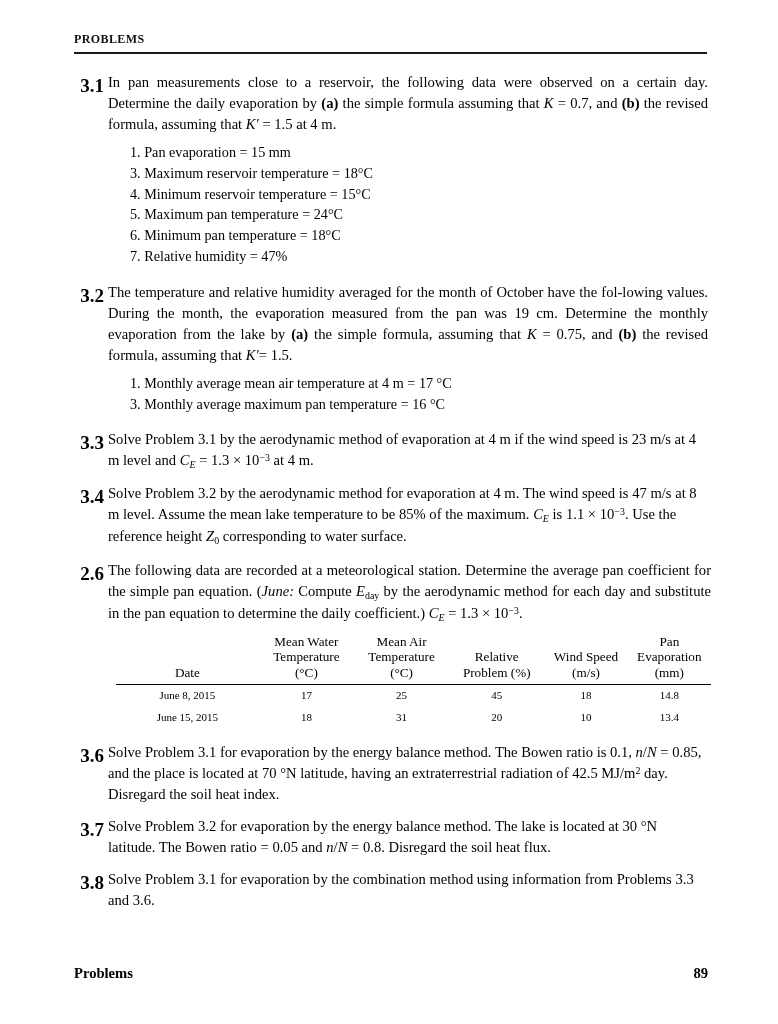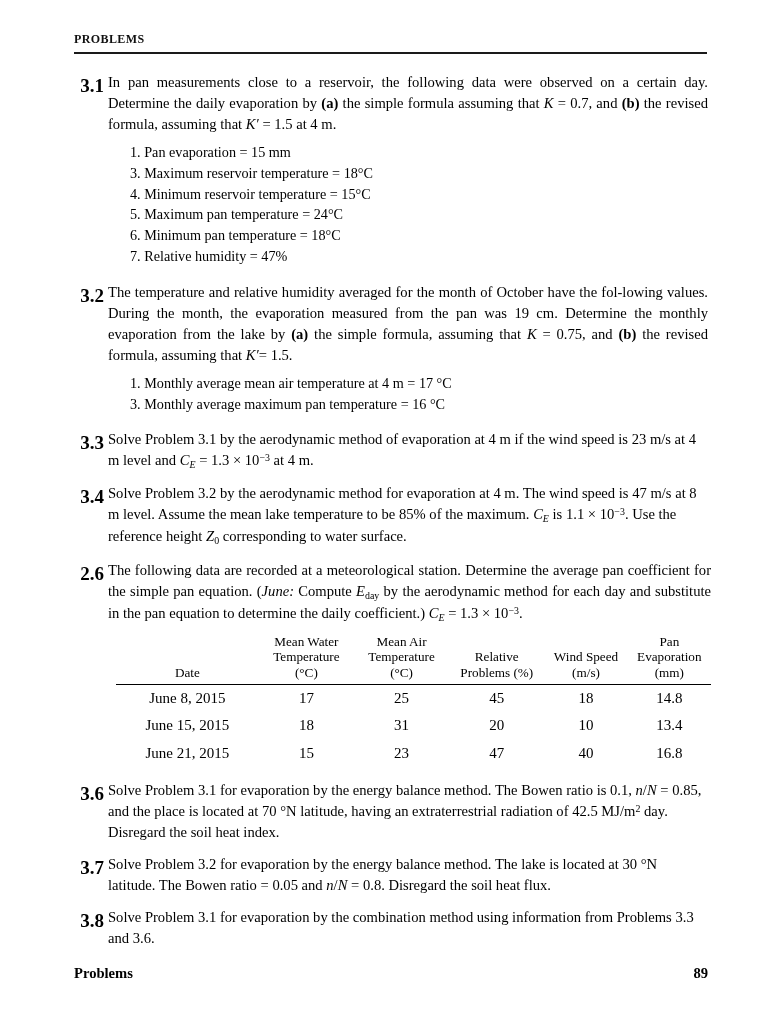--- a/index.html
+++ b/index.html
@@ -120,21 +120,21 @@
   table.data-table thead tr.hdr-row th {
     border-bottom: 1.4px solid #000;
     padding-bottom: 3px;
     font-family: Liberation Serif, serif;
   }
   table.data-table td {
     text-align: center;
     padding: 4.2px 2px;
     line-height: 1.25;
     border: none;
-    font-size: 15px;
+    font-size: 11px;
   }
   table.data-table td.date-cell {
     text-align: center;
   }
   .col-date   { width: 24%; }
   .col-mw     { width: 16%; }
   .col-ma     { width: 16%; }
   .col-rh     { width: 16%; }
   .col-ws     { width: 14%; }
   .col-pe     { width: 14%; }
@@ -227,21 +227,21 @@
                   <div>(°C)</div>
                 </th>
                 <th>
                   <div>Mean Air</div>
                   <div>Temperature</div>
                   <div>(°C)</div>
                 </th>
                 <th>
                   <div></div>
                   <div>Relative</div>
-                  <div>Problems (%)</div>
+                  <div>Problem (%)</div>
                 </th>
                 <th>
                   <div></div>
                   <div>Wind Speed</div>
                   <div>(m/s)</div>
                 </th>
                 <th>
                   <div>Pan</div>
                   <div>Evaporation</div>
                   <div>(mm)</div>
@@ -258,28 +258,20 @@
                 <td>14.8</td>
               </tr>
               <tr>
                 <td class="date-cell">June 15, 2015</td>
                 <td>18</td>
                 <td>31</td>
                 <td>20</td>
                 <td>10</td>
                 <td>13.4</td>
               </tr>
-              <tr>
-                <td class="date-cell">June 21, 2015</td>
-                <td>15</td>
-                <td>23</td>
-                <td>47</td>
-                <td>40</td>
-                <td>16.8</td>
-              </tr>
             </tbody>
           </table>
         </div>
       </div>
     </div>
 
     <div class="problem">
       <div class="pnum">3.6</div>
       <div class="ptext nojust">Solve Problem 3.1 for evaporation by the energy balance method. The Bowen ratio is 0.1, <i>n</i>/<i>N</i> = 0.85, and the place is located at 70 °N latitude, having an extraterrestrial radiation of 42.5 MJ/m<sup>2</sup> day. Disregard the soil heat index.</div>
     </div>

